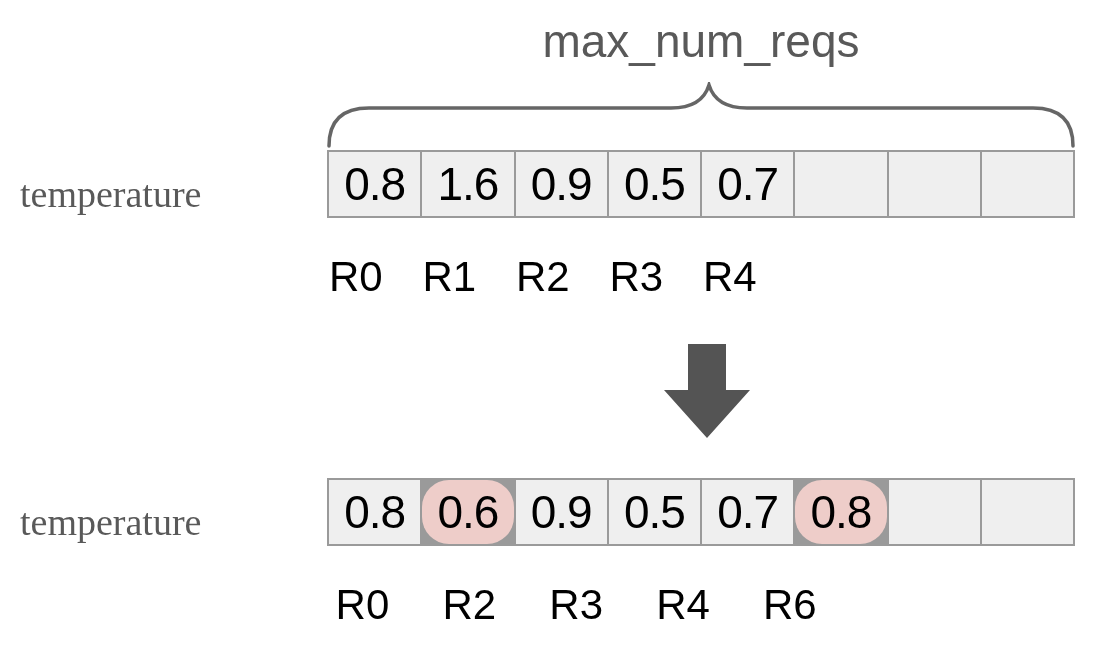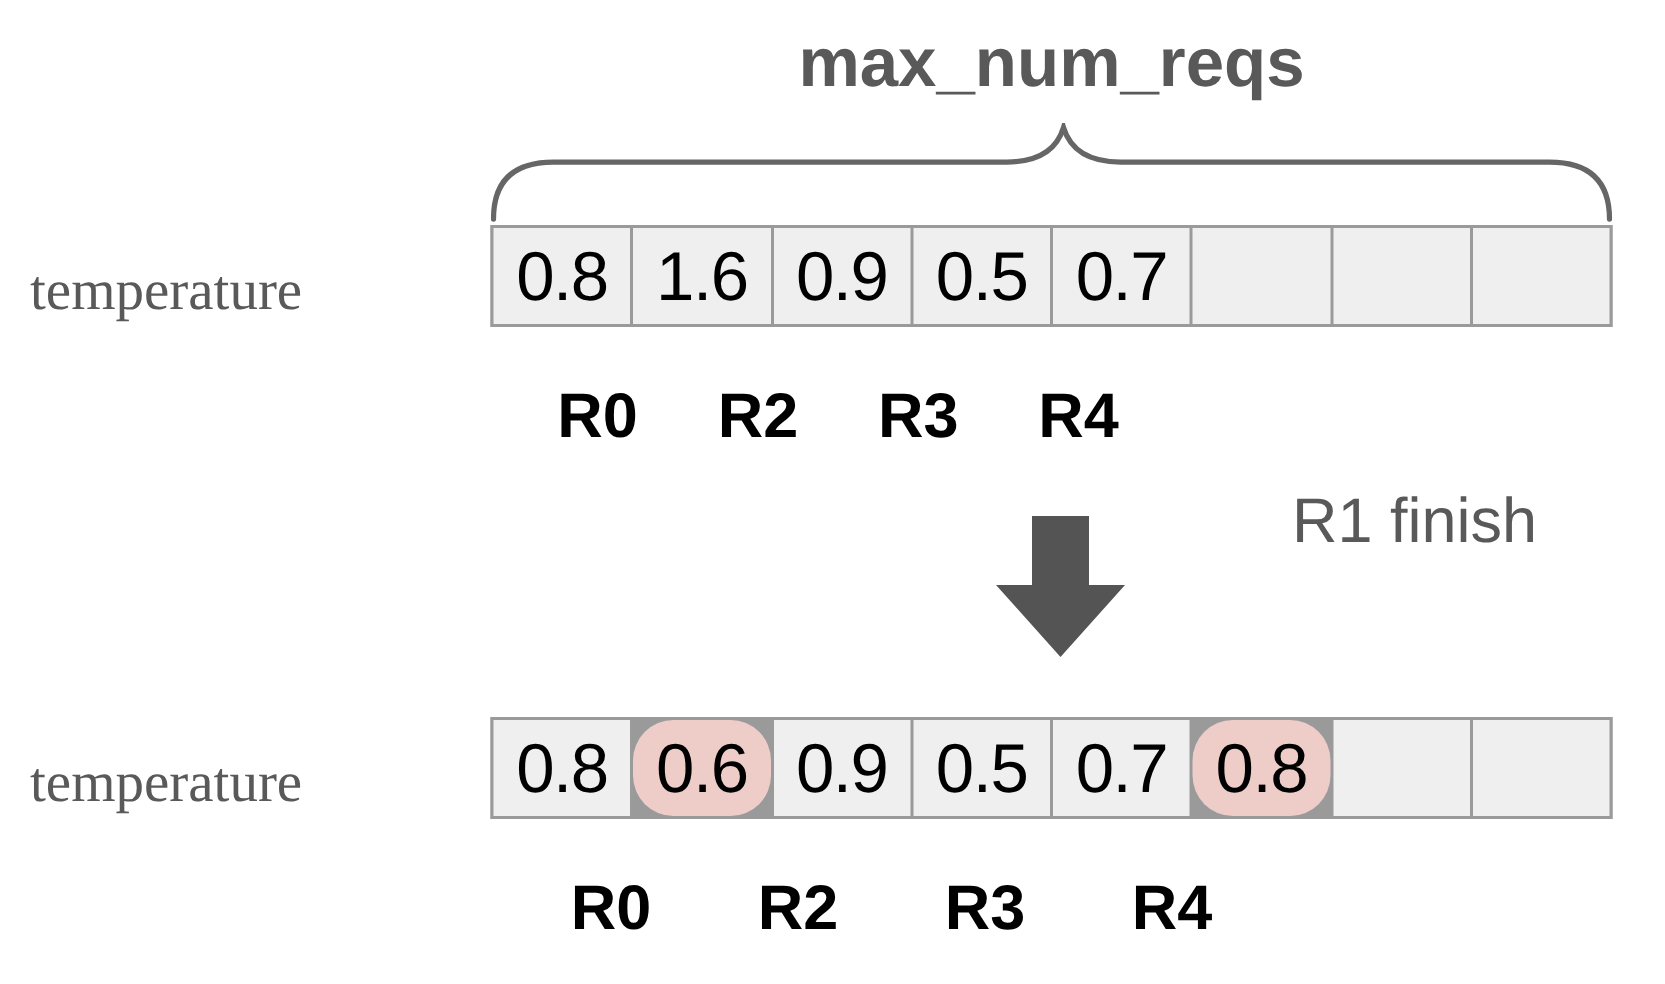--- a/index.html
+++ b/index.html
@@ -23,21 +23,20 @@
   }
   .title {
     position: absolute;
     left: 327px;
     top: 14px;
     width: 748px;
     text-align: center;
     font-size: 46px;
     color: var(--text-gray);
     white-space: nowrap;
-    font-weight: bold;
   }
   .brace {
     position: absolute;
     left: 327px;
     top: 82px;
     color: var(--brace);
   }
   .temp-label {
     position: absolute;
     left: 0;
@@ -73,24 +72,23 @@
     display: flex;
     align-items: center;
     justify-content: center;
     font-size: 46px;
     letter-spacing: -1px;
     color: var(--text-dark);
   }
   .cell.highlight { background: var(--highlight-bg); border-radius: 27px; }
   .labels-row {
     position: absolute;
-    left: 345px;
+    left: 309px;
     width: 748px;
     display: flex;
-    font-weight: bold;
   }
   .l1 { top: 253px; }
   .l2 { top: 581px; }
   .rlabel {
     flex: 1;
     text-align: center;
     font-size: 42px;
     color: var(--text-dark);
     white-space: nowrap;
   }
@@ -131,51 +129,52 @@
     <div class="cell">0.9</div>
     <div class="cell">0.5</div>
     <div class="cell">0.7</div>
     <div class="cell"></div>
     <div class="cell"></div>
     <div class="cell"></div>
   </div>
 
   <div class="labels-row l1">
     <div class="rlabel">R0</div>
+    <div class="rlabel">R1</div>
     <div class="rlabel">R2</div>
     <div class="rlabel">R3</div>
     <div class="rlabel">R4</div>
     <div class="rlabel"></div>
     <div class="rlabel"></div>
     <div class="rlabel"></div>
   </div>
 
   <svg class="arrow-icon" width="86" height="94" viewBox="0 0 86 94">
     <polygon points="24,0 62,0 62,46 86,46 43,94 0,46 24,46" fill="currentColor"></polygon>
   </svg>
 
   <div class="transition-note">
-    <div>R1 finish</div>
   </div>
 
   <div class="temp-label tl2">temperature</div>
 
   <div class="array-table t2">
     <div class="cell">0.8</div>
     <div class="cell highlight">0.6</div>
     <div class="cell">0.9</div>
     <div class="cell">0.5</div>
     <div class="cell">0.7</div>
     <div class="cell highlight">0.8</div>
     <div class="cell"></div>
     <div class="cell"></div>
   </div>
 
   <div class="labels-row l2">
     <div class="rlabel">R0</div>
     <div class="rlabel">R2</div>
     <div class="rlabel">R3</div>
     <div class="rlabel">R4</div>
+    <div class="rlabel">R6</div>
     <div class="rlabel"></div>
     <div class="rlabel"></div>
   </div>
 
 </div>
 
 </body></html>

